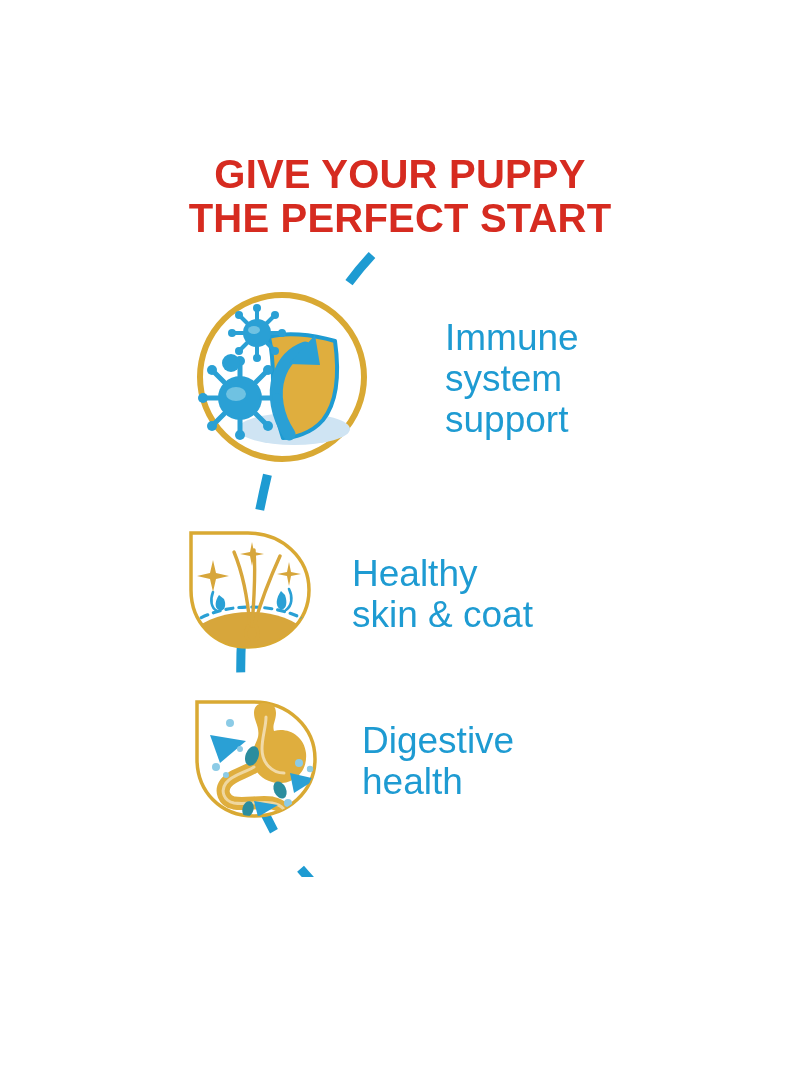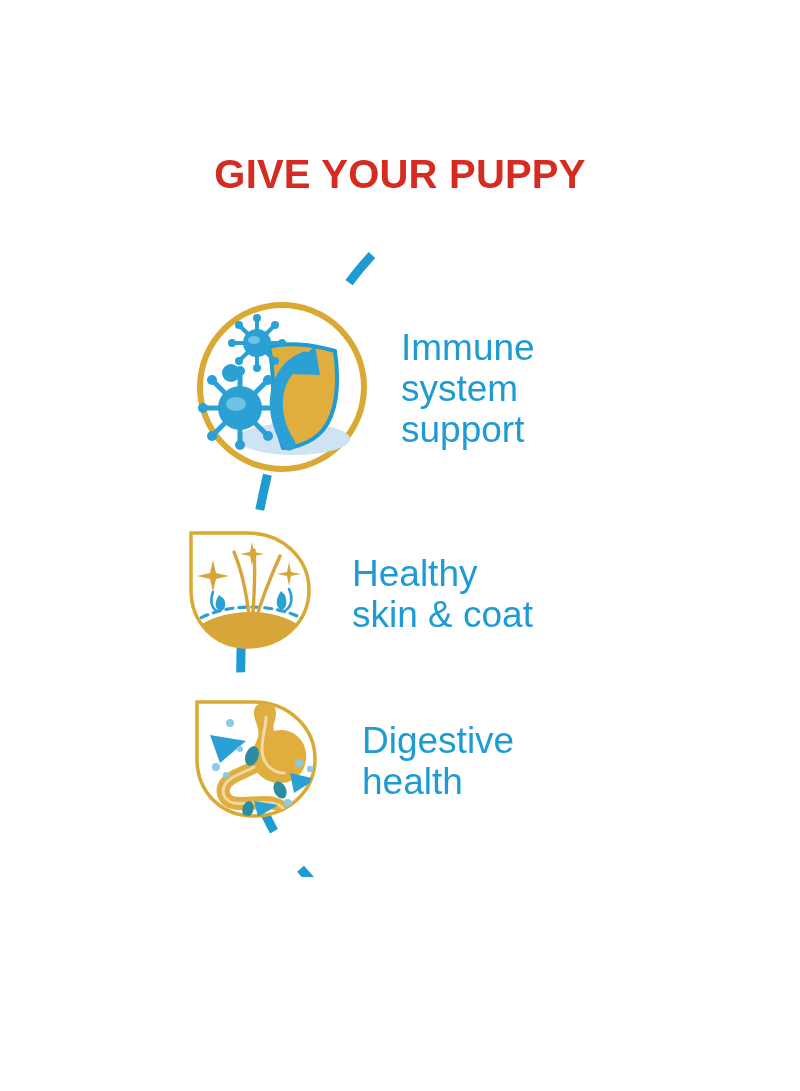--- a/index.html
+++ b/index.html
@@ -49,21 +49,21 @@
   }
   .benefit-label {
     color: #1E9BD2;
     font-family: "Liberation Sans", sans-serif;
     font-size: 37px;
     line-height: 41px;
     font-weight: normal;
     white-space: pre-line;
   }
 
-  #benefit-immune  { left: 193px; top: 298px; }
+  #benefit-immune  { left: 193px; top: 288px; gap: 44px; }
   #benefit-skin    { left: 186px; top: 528px; }
   #benefit-digest  { left: 192px; top: 697px; }
 
   #benefit-immune .benefit-label  { margin-left: 30px; margin-top: -2px; }
   #benefit-skin   .benefit-label  { margin-left: 36px; margin-top: 4px; }
   #benefit-digest .benefit-label  { margin-left: 40px; margin-top: 0px; }
 
   
   .connector {
     position: absolute;
@@ -106,20 +106,21 @@
     height: 74px;
   }
 </style>
 </head>
 <body>
 
 <div class="page">
 
   <div class="title">
     <span class="title-line">GIVE YOUR PUPPY</span>
+    <span class="title-line">THE PERFECT START</span>
   </div>
 
   <svg class="connector" viewBox="0 0 800 1091" width="800" height="1091" aria-hidden="true">
     <path d="M 372 255
              C 330 300, 300 360, 282 420
              C 262 488, 252 545, 244 610
              C 238 665, 240 720, 252 775
              C 266 835, 300 870, 330 900" fill="none" stroke="#1E9BD2" stroke-width="9" stroke-linecap="butt" stroke-dasharray="36 46"></path>
   </svg>
 

